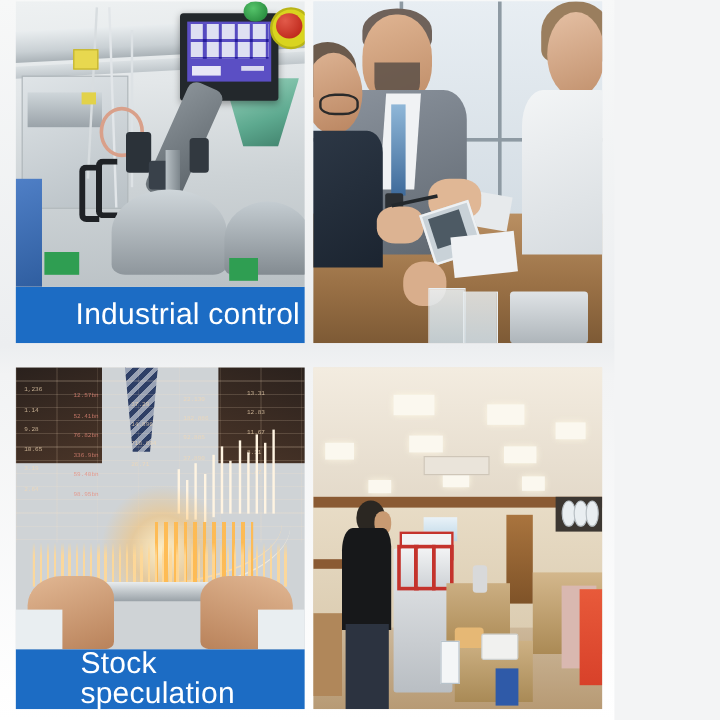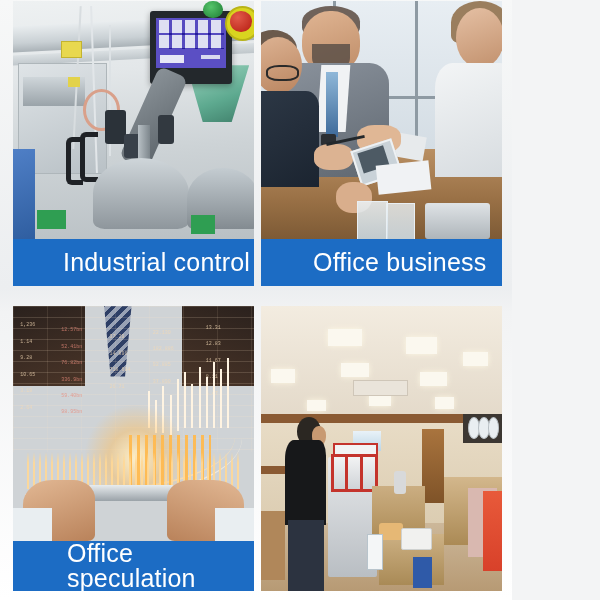--- a/index.html
+++ b/index.html
@@ -242,21 +242,20 @@
         <div class="hand2"></div>
         <div class="pen"></div>
         <div class="tablet"></div>
         <div class="tablet-s"></div>
         <div class="paper1"></div>
         <div class="hand3"></div>
         <div class="glass1"></div>
         <div class="glass2"></div>
         <div class="laptop"></div>
       </div>
-      <div class="caption cap-r1">Office business</div>
     </div>
 
     <div class="card">
       <div class="photo p3">
         <div class="suit-l"></div>
         <div class="suit-r"></div>
         <div class="tie"></div>
         <div class="tbl"></div>
         <div class="num" style="left:3%;top:7%">1,236</div>
         <div class="num" style="left:3%;top:14%">1.14</div>
@@ -299,21 +298,21 @@
         <div class="curve2"></div>
         <div class="glow"></div>
         <div class="bars2"></div>
         <div class="bars"></div>
         <div class="phone"></div>
         <div class="handL"></div>
         <div class="handR"></div>
         <div class="sleeveL"></div>
         <div class="sleeveR"></div>
       </div>
-      <div class="caption cap-left2">Office speculation</div>
+      <div class="caption cap-left2">Stock speculation</div>
     </div>
 
     <div class="card">
       <div class="photo p4">
         <div class="ceil"></div>
         <div class="lt" style="left:28%;top:8%;width:14%;height:6%"></div>
         <div class="lt" style="left:60%;top:11%;width:13%;height:6%"></div>
         <div class="lt" style="left:33%;top:20%;width:12%;height:5%"></div>
         <div class="lt" style="left:66%;top:23%;width:11%;height:5%"></div>
         <div class="lt" style="left:4%;top:22%;width:10%;height:5%"></div>

